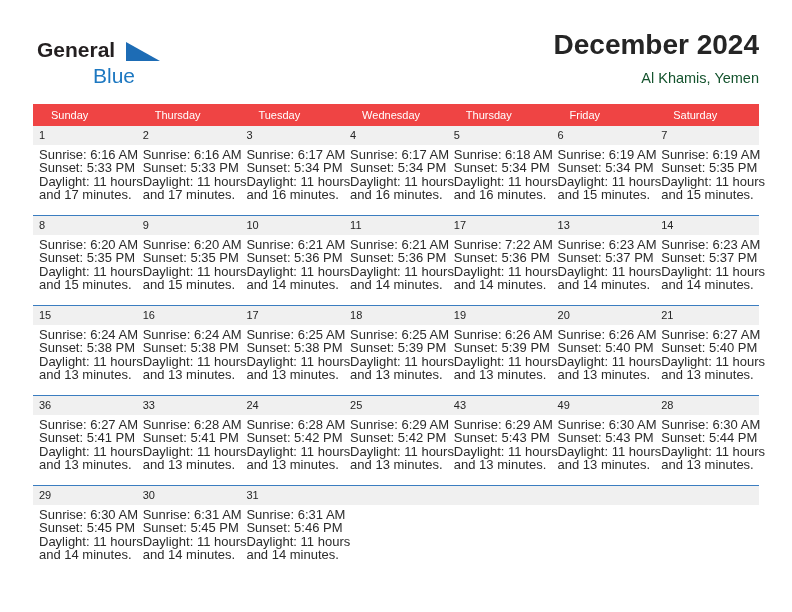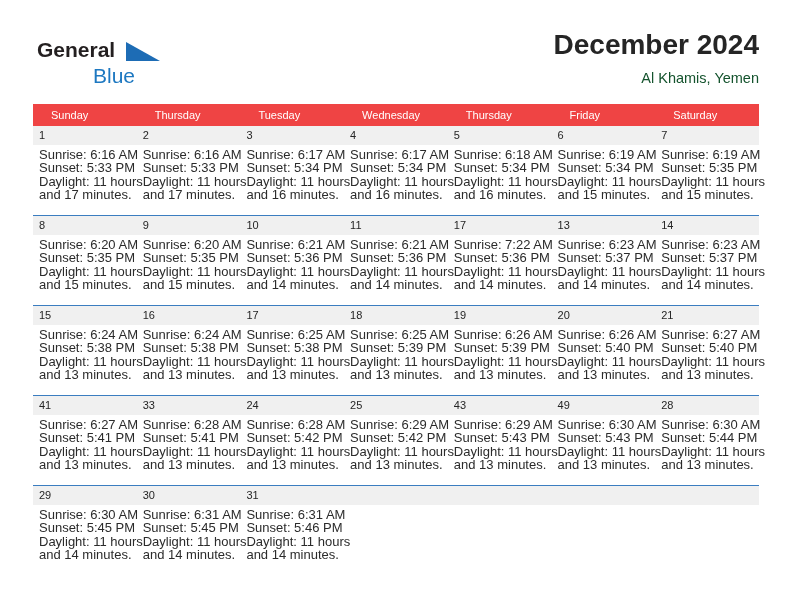--- a/index.html
+++ b/index.html
@@ -416,21 +416,21 @@
                 <div>Daylight: 11 hours</div>
                 <div>and 13 minutes.</div>
               </div>
             </div>
           </td>
       </tr>
 
       <tr class="week-row">
         <td>
             <div class="cell">
-              <div class="daynum">41</div>
+              <div class="daynum">36</div>
               <div class="info">
                 <div>Sunrise: 6:27 AM</div>
                 <div>Sunset: 5:41 PM</div>
                 <div>Daylight: 11 hours</div>
                 <div>and 13 minutes.</div>
               </div>
             </div>
           </td>
         <td>
             <div class="cell">

